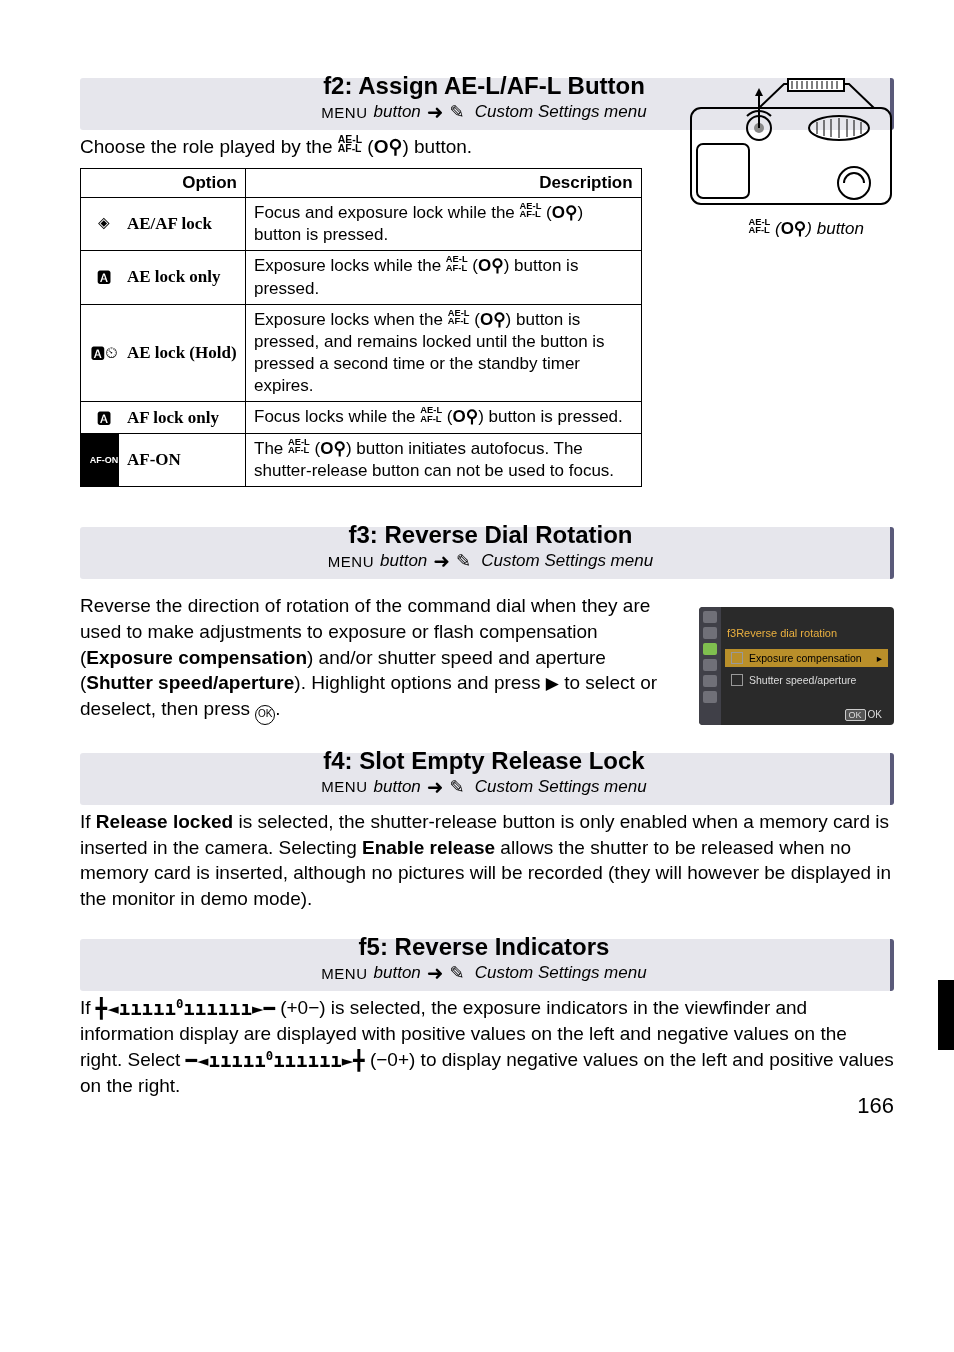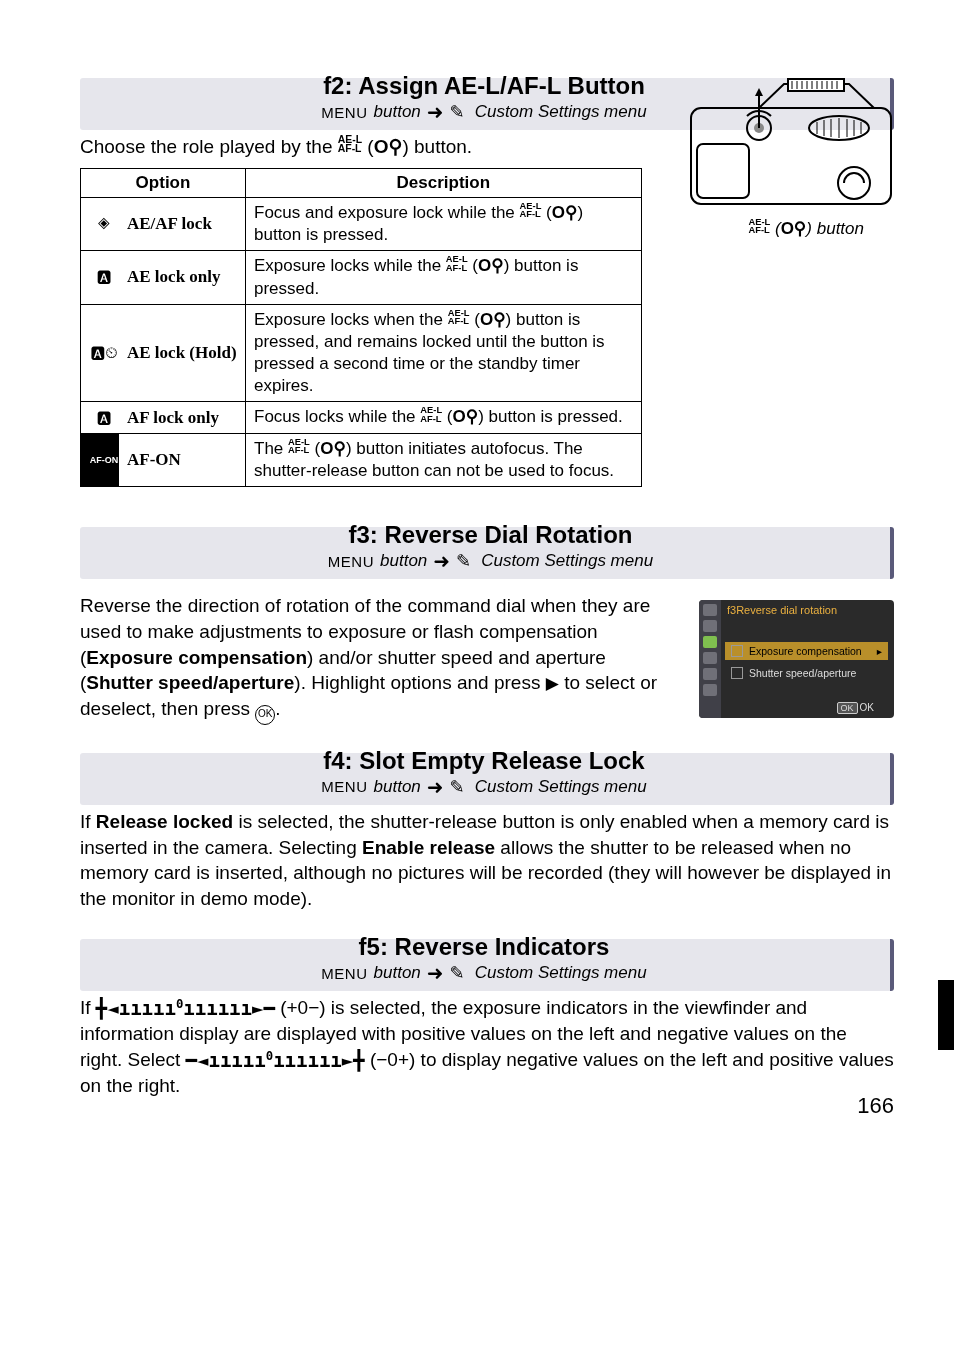--- a/index.html
+++ b/index.html
@@ -84,21 +84,21 @@
     font-size: 17px;
     width: 69%;
   }
   table.opts th, table.opts td {
     border: 1px solid #000;
     padding: 4px 8px;
     vertical-align: middle;
   }
   table.opts th {
     font-weight: 700;
-    text-align: center;
+    text-align: right;
     font-family: "Arial Narrow", Arial, sans-serif;
     font-stretch: condensed;
   }
   table.opts td.icon {
     text-align: center;
     width: 30px;
     font-size: 16px;
     border-right: none;
     padding-right: 0;
   }
@@ -151,21 +151,21 @@
   }
   .menu-shot .leftcol div {
     width: 14px; height: 12px;
     margin: 4px auto;
     background: #707078;
     border-radius: 2px;
   }
   .menu-shot .leftcol div.hl { background: #7fbf4f; }
   .menu-shot .title {
     position:absolute;
-    left: 28px; top: 4px;
+    left: 28px; top: 20px;
     color: #eab040;
     font-size: 11px;
   }
   .menu-shot .row {
     position: absolute;
     left: 26px; right: 6px;
     height: 18px;
     display: flex;
     align-items: center;
     padding: 0 6px;
@@ -175,37 +175,37 @@
   }
   .menu-shot .row.hl { background: #b98f2a; color: #000; }
   .menu-shot .row .cb {
     display: inline-block;
     width: 10px; height: 10px;
     border: 1px solid #999;
     margin-right: 6px;
   }
   .menu-shot .okrow {
     position: absolute;
-    right: 20px; bottom: 4px;
+    right: 12px; bottom: 4px;
     color: #ddd;
     font-size: 10px;
   }
   .menu-shot .okbox {
     display:inline-block;
     border:1px solid #ccc;
     border-radius:2px;
     padding:0 3px;
     font-size:9px;
     margin-right:2px;
     background:#555;
   }
 
   .fig-row {
     display: flex;
-    align-items: center;
+    align-items: flex-end;
     gap: 10px;
     margin-top: 10px;
   }
   .fig-row .text { flex: 1; }
 
   .clr { clear: both; }
   .ael {
     font-size: 0.55em;
     font-weight: 700;
     display: inline-block;

